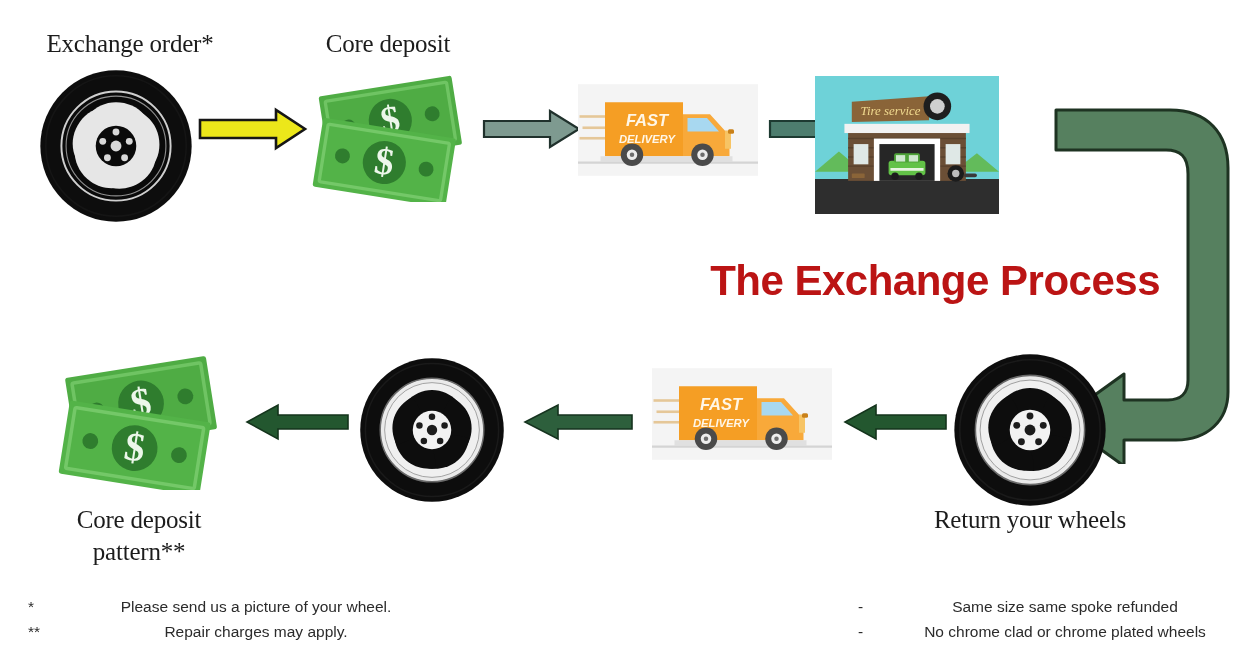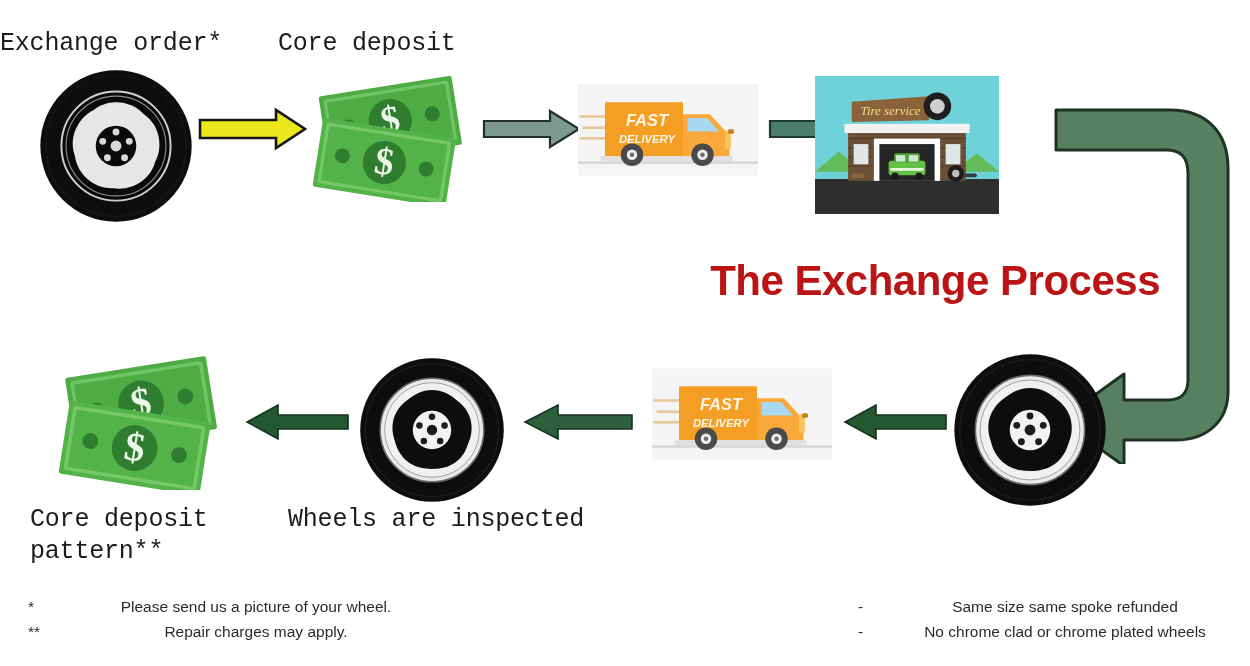--- a/index.html
+++ b/index.html
@@ -16,25 +16,25 @@
     position: relative;
     width: 1250px;
     height: 666px;
     background: #ffffff;
     overflow: hidden;
   }
   .abs { position: absolute; }
 
   
   .step-label {
-    font-family: Liberation Mono, monospace;
+    font-family: Liberation Serif, serif;
     font-size: 25px;
     font-weight: 400;
     color: #1c1c1c;
-    text-align: left;
+    text-align: center;
     line-height: 1.28;
     white-space: nowrap;
     letter-spacing: -0.2px;
   }
   .step-label.wrap { white-space: normal; }
 
   .title {
     font-family: "Liberation Sans", sans-serif;
     font-size: 42px;
     font-weight: bold;
@@ -374,22 +374,22 @@
         <circle cx="138" cy="110" r="9" fill="#2f7d2e"></circle>
       </g>
     </svg>
   </div>
 
   <div class="abs step-label wrap" style="left:30px; top:504px; width:218px;">
     <span>Core deposit</span><br>
     <span>pattern**</span>
   </div>
 
-  <div class="abs step-label" style="left:288px; top:504px; width:290px;">Wheels are inspected</div>
-
+
+  <div class="abs step-label" style="left:888px; top:504px; width:284px;">Return your wheels</div>
 
   <div class="abs footnotes" style="left:28px; top:594px; width:430px;">
     <div class="fn-row">
       <span class="fn-mark">*</span>
       <span class="fn-text">Please send us a picture of your wheel.</span>
     </div>
     <div class="fn-row">
       <span class="fn-mark">**</span>
       <span class="fn-text">Repair charges may apply.</span>
     </div>

